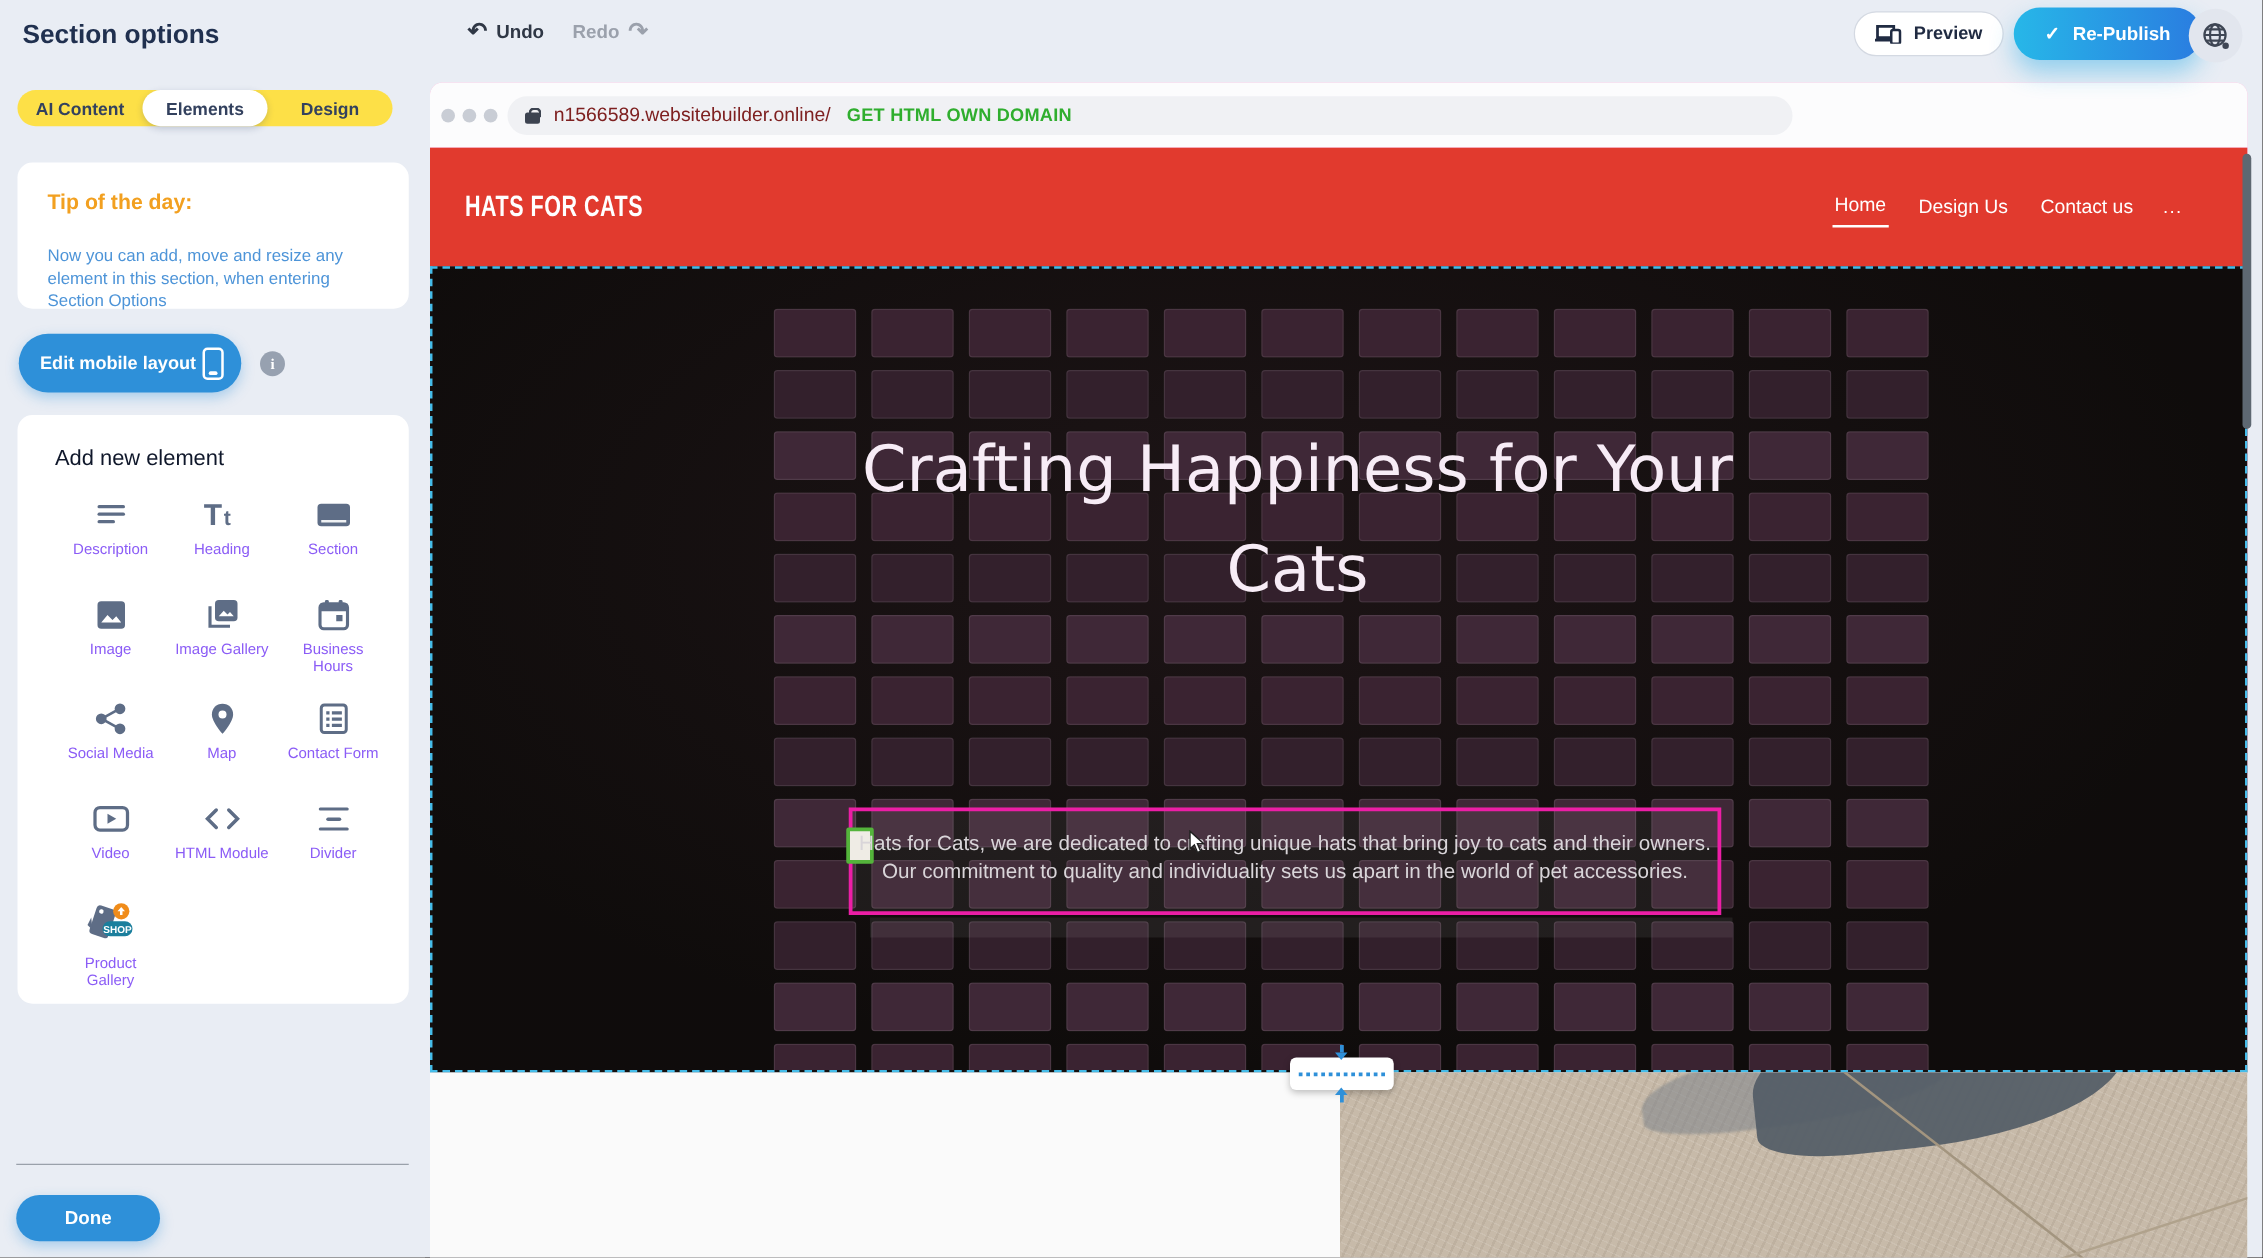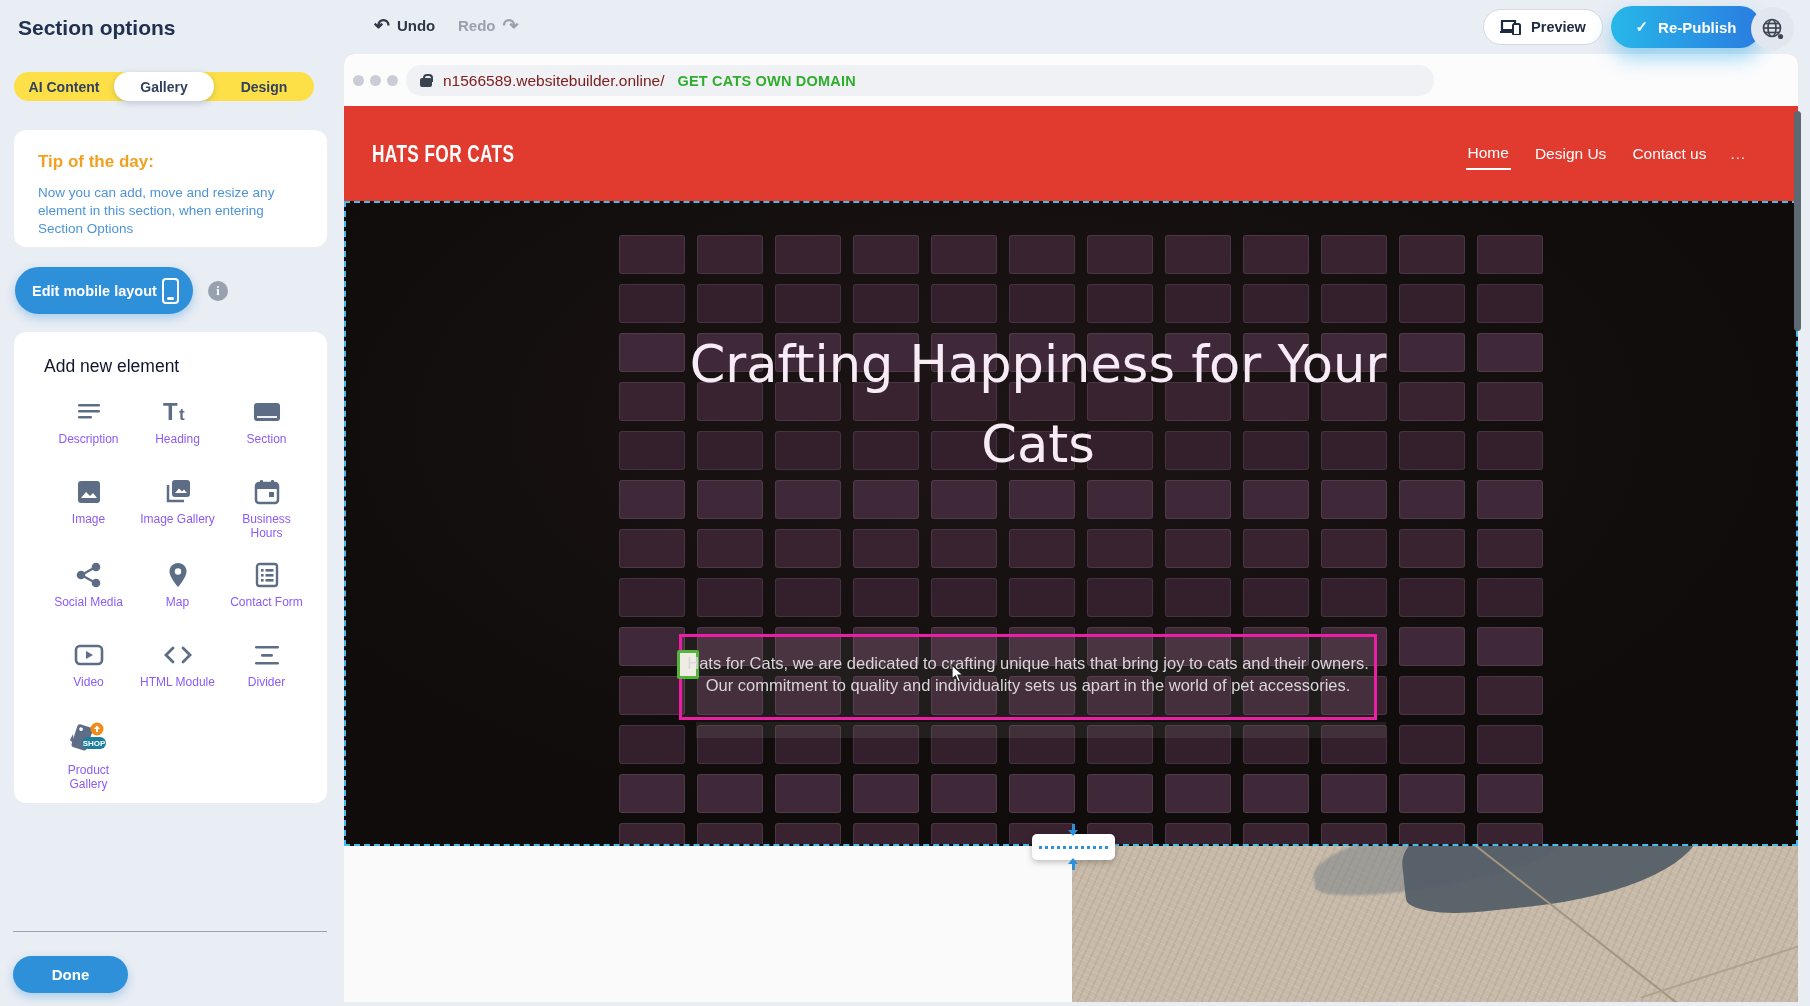--- a/index.html
+++ b/index.html
@@ -6,21 +6,21 @@
   html,body { width:1810px; height:1006px; overflow:hidden; }
   body { font-family:"Liberation Sans", sans-serif; background:#e9edf4; position:relative; }
 
   
   .sidebar { position:absolute; left:0; top:0; width:340px; height:1006px; background:#e9edf4; z-index:30; }
   .panel-title { position:absolute; left:18px; top:16px; font-size:21px; font-weight:bold; color:#20304f; }
   .tabs { position:absolute; left:14px; top:72px; width:300px; height:29px; background:#fde047; border-radius:15px; display:flex; }
   .tab { flex:1; display:flex; align-items:center; justify-content:center; font-size:14px; font-weight:bold; color:#33415e; border-radius:15px; cursor:pointer; }
   .tab.active { background:#ffffff; box-shadow:0 2px 6px rgba(40,60,100,.22); }
   .tip-card { position:absolute; left:14px; top:130px; width:313px; height:117px; background:#fff; border-radius:12px; padding:22px 20px 0 24px; }
-  .tip-heading { font-size:17px; font-weight:bold; color:#f2a020; margin-bottom:12px; }
+  .tip-heading { font-size:17px; font-weight:bold; color:#f2a020; margin-bottom:24px; }
   .tip-body { font-size:13.5px; line-height:18px; color:#4d94d8; }
   .mobile-row { position:absolute; left:15px; top:267px; width:310px; height:47px; }
   .btn-mobile { position:absolute; left:0; top:0; width:178px; height:47px; background:#2e90d9; border:none; border-radius:24px; color:#fff; font-family:inherit; font-size:14.5px; font-weight:bold; display:flex; align-items:center; justify-content:space-between; padding:0 14px 0 17px; cursor:pointer; box-shadow:0 4px 10px rgba(46,144,217,.35); }
   .phone-icon { width:17px; height:26px; border:2.5px solid #fff; border-radius:4px; position:relative; }
   .phone-icon::after { content:""; position:absolute; left:3px; right:3px; bottom:2px; height:2.5px; background:#fff; border-radius:2px; }
   .info-circle { position:absolute; left:193px; top:14px; width:20px; height:20px; background:#97a1b0; border-radius:50%; color:#fff; font-size:12px; font-weight:bold; display:flex; align-items:center; justify-content:center; font-family:"Liberation Serif", serif; }
   .elements-card { position:absolute; left:14px; top:332px; width:313px; height:471px; background:#fff; border-radius:12px; padding:24px 16px 0 30px; }
   .add-title { font-size:17.5px; color:#0f172a; margin-bottom:14px; }
   .el-grid { display:grid; grid-template-columns:repeat(3, 1fr); row-gap:14px; }
   .el-item { display:flex; flex-direction:column; align-items:center; text-align:center; cursor:pointer; padding-top:8px; min-height:66px; }
@@ -31,21 +31,21 @@
 
   
   .undo-btn { position:absolute; left:374px; top:14px; height:22px; display:flex; align-items:center; gap:7px; font-size:15px; font-weight:bold; color:#2f3745; cursor:pointer; z-index:20; }
   .redo-btn { position:absolute; left:458px; top:14px; height:22px; display:flex; align-items:center; gap:7px; font-size:15px; font-weight:bold; color:#9ba1ac; cursor:pointer; z-index:20; }
   .arrow-glyph { font-size:19px; line-height:19px; }
   .btn-preview { position:absolute; left:1483px; top:9px; width:120px; height:36px; background:#fff; border:1px solid #d4d9e2; border-radius:19px; display:flex; align-items:center; justify-content:center; gap:9px; font-family:inherit; font-size:14.5px; font-weight:bold; color:#202b42; cursor:pointer; z-index:20; }
   .btn-republish { position:absolute; left:1611px; top:6px; width:150px; height:42px; background:linear-gradient(90deg,#27b7e8,#2a7ce0); border:none; border-radius:22px; display:flex; align-items:center; justify-content:center; gap:10px; font-family:inherit; font-size:15px; font-weight:bold; color:#fff; cursor:pointer; box-shadow:0 10px 20px rgba(41,170,230,.45); z-index:20; }
   .globe-btn { position:absolute; left:1751px; top:7px; width:43px; height:43px; background:#e2e6ee; border-radius:50%; display:flex; align-items:center; justify-content:center; cursor:pointer; z-index:20; }
 
   
-  .browser-frame { position:absolute; left:344px; top:54px; width:1454px; height:766px; background:#f9a8d4; border-radius:10px 10px 0 0; z-index:10; }
+  .browser-frame { position:absolute; left:344px; top:66px; width:1454px; height:766px; background:#f9a8d4; border-radius:10px 10px 0 0; z-index:10; }
   .chrome { position:absolute; left:0; top:0; width:100%; height:52px; background:#fcfcfd; border-radius:10px 10px 0 0; }
   .chrome-dots { position:absolute; left:9px; top:21px; display:flex; gap:6px; }
   .chrome-dots span { width:11px; height:11px; border-radius:50%; background:#c9cdd5; }
   .url-pill { position:absolute; left:62px; top:11px; width:1028px; height:31px; background:#f0f1f4; border-radius:16px; display:flex; align-items:center; padding-left:14px; }
   .lock-icon { width:12px; height:9px; border:2px solid #3c4350; border-radius:2px; position:relative; margin-right:11px; margin-top:4px; background:#3c4350; }
   .lock-icon::before { content:""; position:absolute; left:1px; top:-6px; width:6px; height:6px; border:2px solid #3c4350; border-bottom:none; border-radius:4px 4px 0 0; }
   .url-text { font-size:15.5px; color:#7e2020; }
   .domain-cta { font-size:14.5px; font-weight:bold; color:#2fae2e; margin-left:13px; letter-spacing:.2px; cursor:pointer; }
 
   
@@ -94,21 +94,21 @@
   .el-icon { color:#5e6d86; }
 </style>
 </head>
 <body>
 
 <div class="sidebar">
   <div class="panel-title">Section options</div>
 
   <div class="tabs">
     <div class="tab">AI Content</div>
-    <div class="tab active">Gallery</div>
+    <div class="tab active">Elements</div>
     <div class="tab">Design</div>
   </div>
 
   <div class="tip-card">
     <div class="tip-heading">Tip of the day:</div>
     <div class="tip-body">Now you can add, move and resize any element in this section, when entering Section Options</div>
   </div>
 
   <div class="mobile-row">
     <button class="btn-mobile">
@@ -303,21 +303,21 @@
 
   <div class="chrome">
     <div class="chrome-dots">
         <span></span>
         <span></span>
         <span></span>
       </div>
     <div class="url-pill">
       <span class="lock-icon"></span>
       <span class="url-text">n1566589.websitebuilder.online/</span>
-      <span class="domain-cta">GET CATS OWN DOMAIN</span>
+      <span class="domain-cta">GET HTML OWN DOMAIN</span>
     </div>
   </div>
 
   <div class="site">
 
     <div class="site-header">
       <div class="site-logo">HATS FOR CATS</div>
       <div class="site-nav">
         <span class="nav-item active">Home</span>
         <span class="nav-item">Design Us</span>

